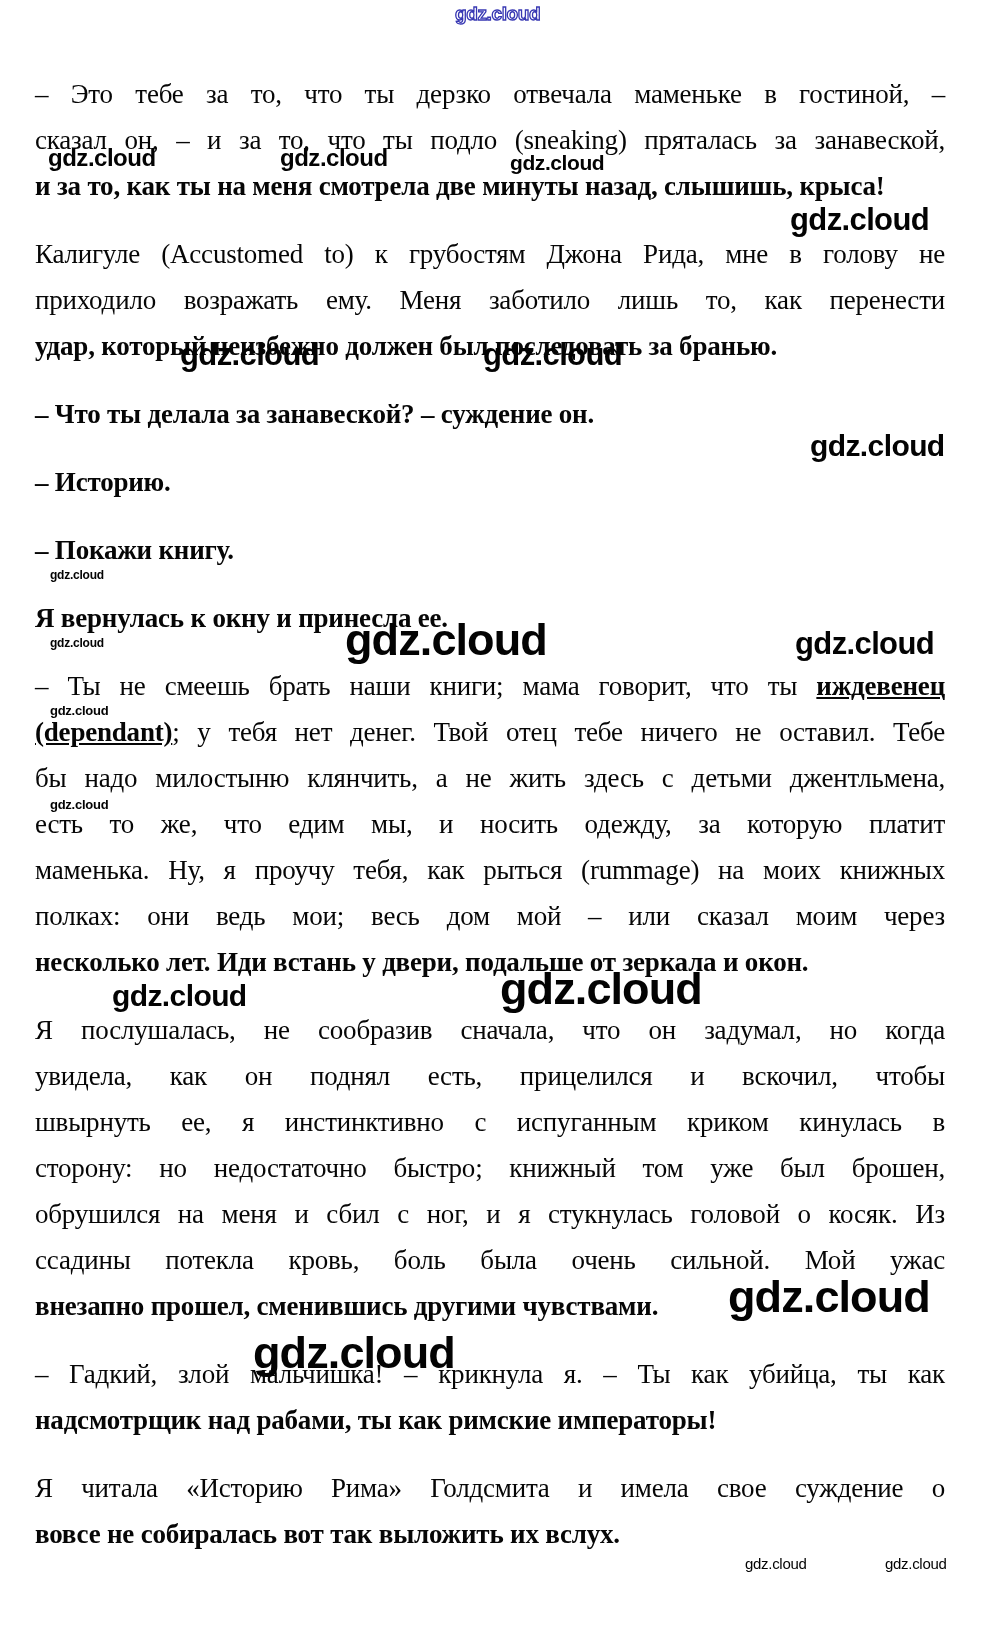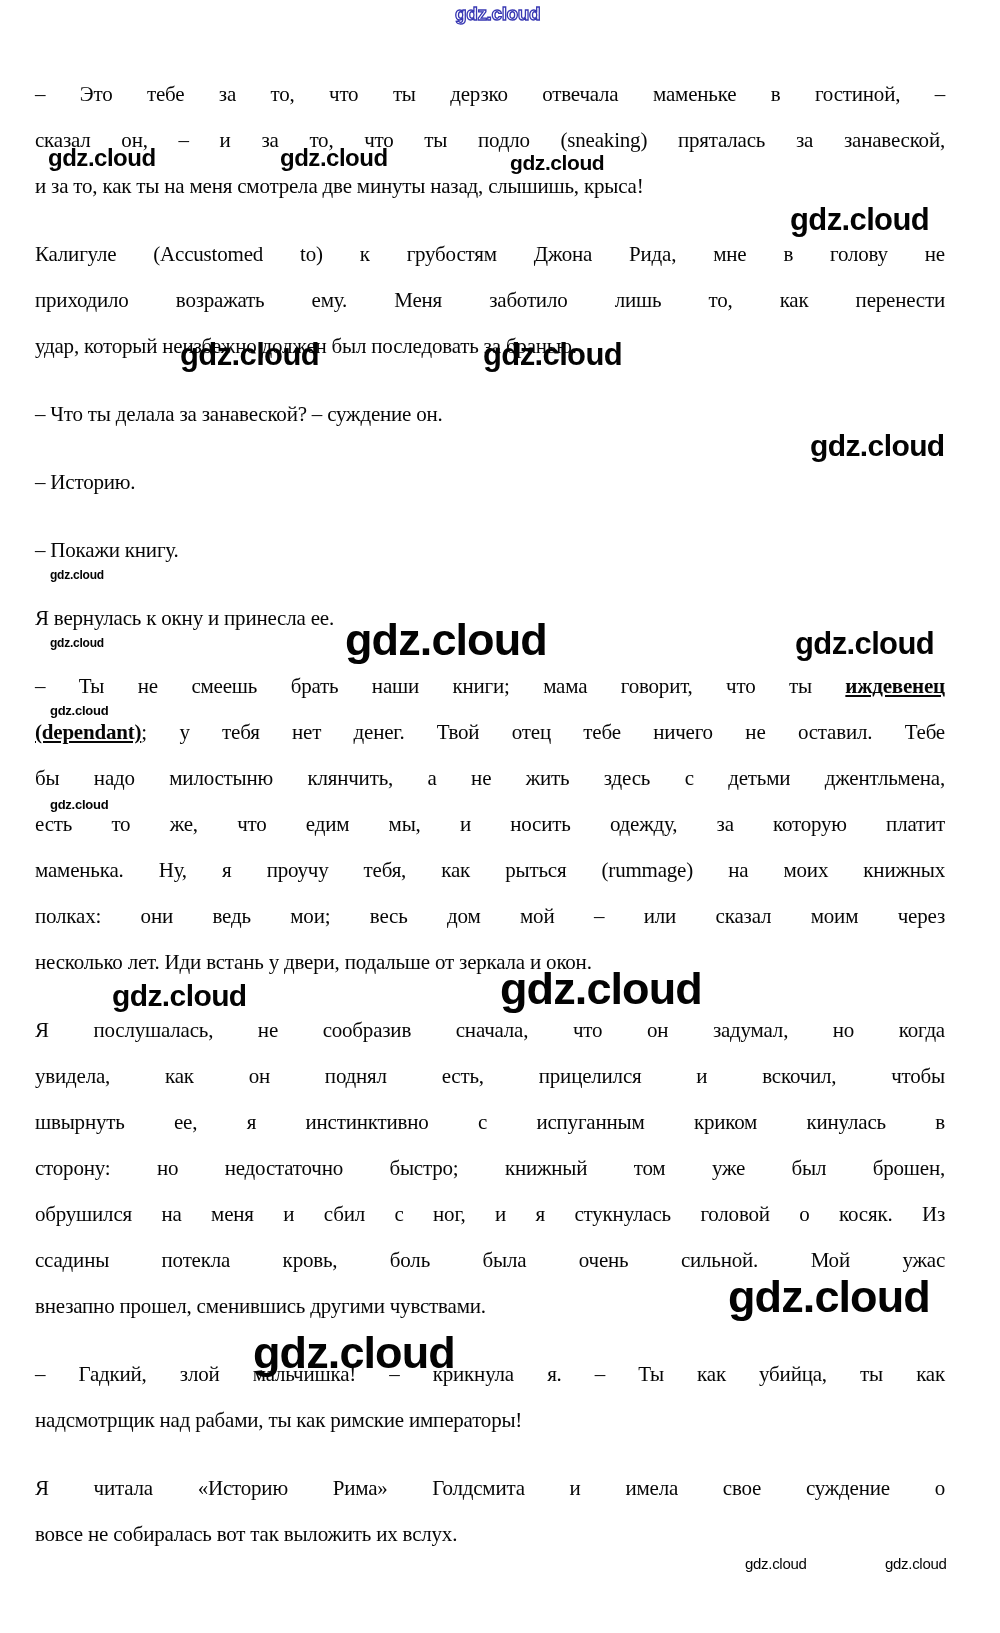--- a/index.html
+++ b/index.html
@@ -29,30 +29,30 @@
     font-weight: 700;
   }
 
   
   #document-body {
     position: absolute;
     left: 35px; top: 71px;
     width: 910px;
     z-index: 1;
     color: #060606;
-    font-size: 21px;
+    font-size: 27px;
     letter-spacing: -0.2px;
   }
   .paragraph { margin: 0 0 22px 0; }
   .line {
     line-height: 46px;
     text-align: justify;
     text-align-last: justify;
   }
-  .line.last { text-align-last: left; }
+  .line.last { text-align-last: left; font-weight: bold; }
   .line b { font-weight: 700; text-decoration: underline; }
 </style>
 </head>
 <body>
 
 <div class="page">
   <div id="watermark-layer">
       <span class="wm wm-outline" style="left: 455px; top: 4px; font-size: 19px; font-weight: 700;">gdz.cloud</span>
       <span class="wm" style="left: 48px; top: 146px; font-size: 24px; font-weight: 700;">gdz.cloud</span>
       <span class="wm" style="left: 280px; top: 146px; font-size: 24px; font-weight: 700;">gdz.cloud</span>

